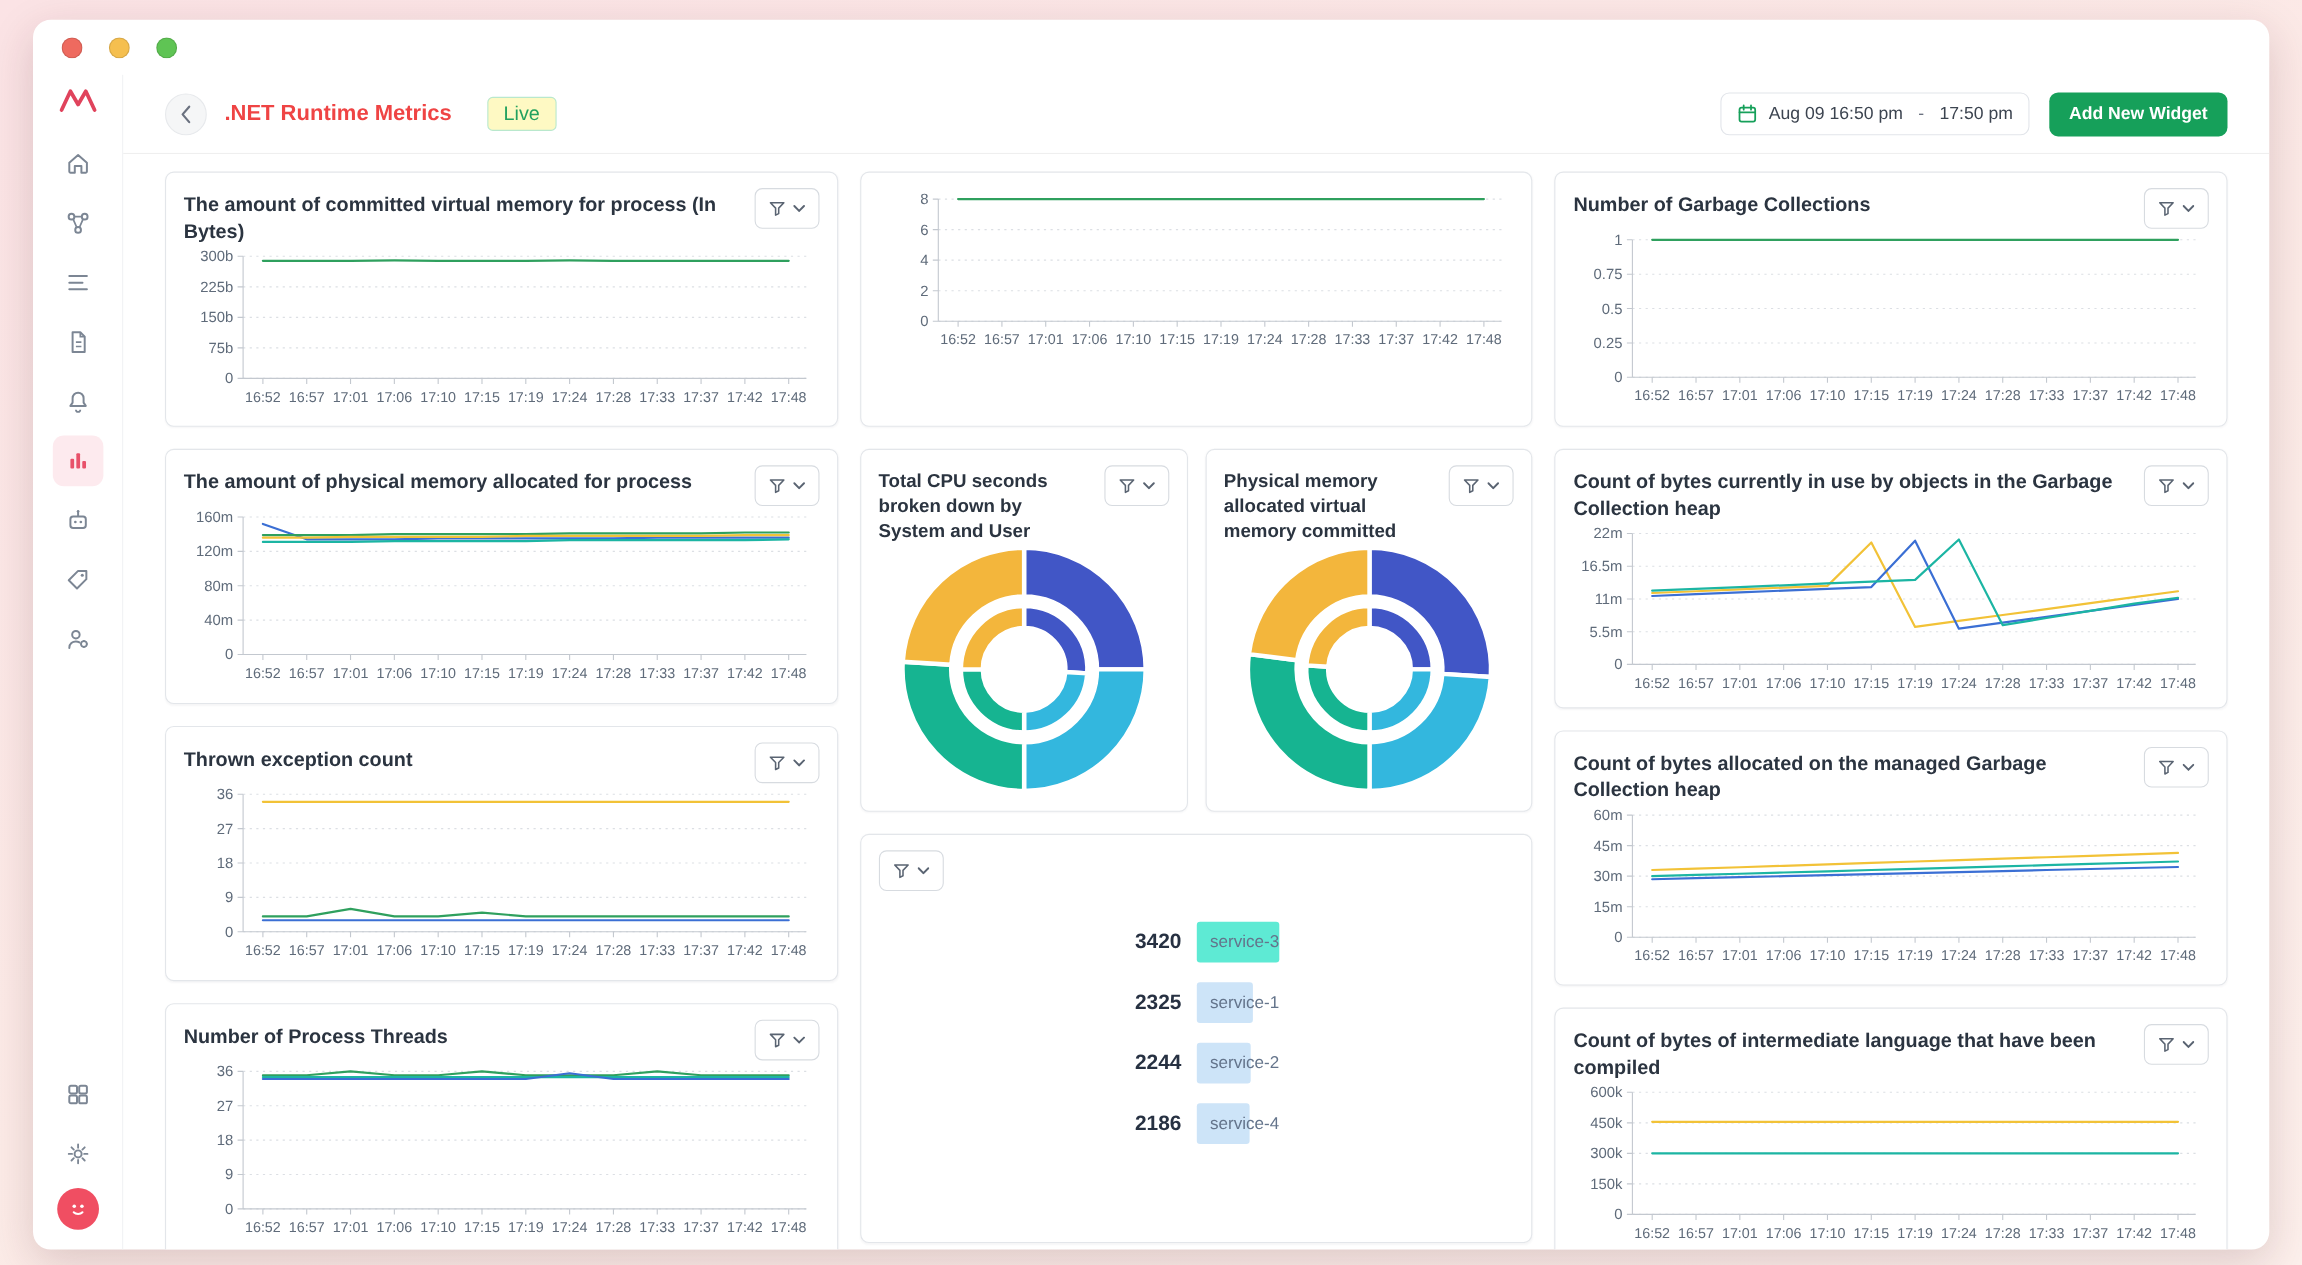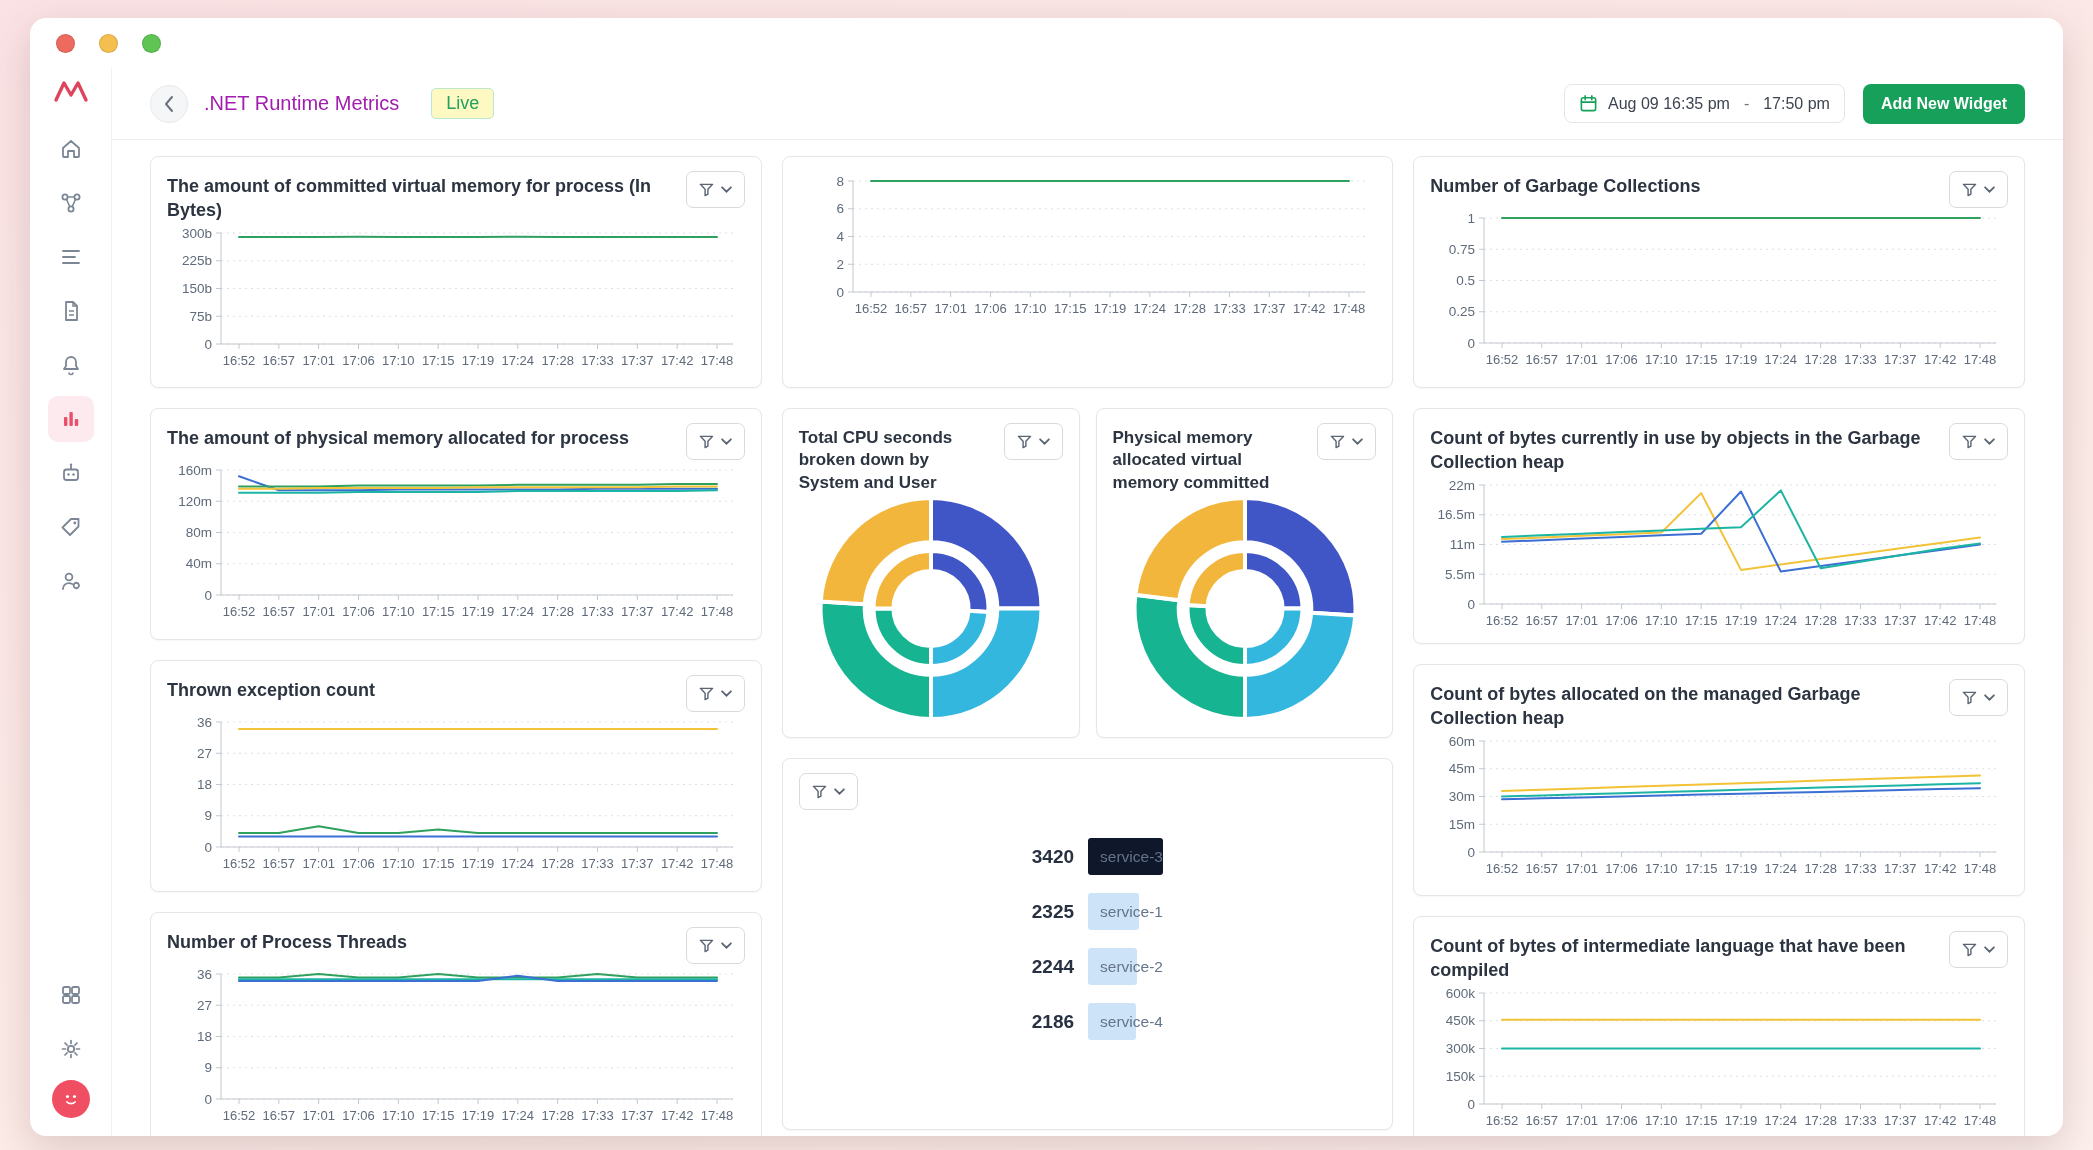--- a/index.html
+++ b/index.html
@@ -42,21 +42,21 @@
   
   .main { flex:1; display:flex; flex-direction:column; min-width:0; }
   .header {
     height:72px; flex:0 0 72px; display:flex; align-items:center;
     padding:0 38px; border-bottom:1px solid #efefef;
   }
   .back-btn {
     width:38px; height:38px; border-radius:50%; background:#f5f6f7; border:1px solid #e7e9ec;
     display:flex; align-items:center; justify-content:center; cursor:pointer; margin-right:16px;
   }
-  .page-title { font-size:20px; font-weight:400; color:#a21caf; }
+  .page-title { font-size:20px; font-weight:700; color:#ef4444; }
   .live-badge {
     margin-left:32px; background:#fef9c3; color:#22a15f; border:1px solid #b9e8cd;
     font-size:18px; padding:4px 14px; border-radius:5px;
   }
   .header-right { margin-left:auto; display:flex; align-items:center; gap:18px; }
   .date-range {
     display:flex; align-items:center; gap:10px; background:#fff;
     border:1px solid #e2e5ea; border-radius:8px; padding:9px 14px; cursor:pointer;
     font-size:16px; color:#3c4450;
   }
@@ -216,21 +216,21 @@
         </button>
         <span class="page-title">.NET Runtime Metrics</span>
         <span class="live-badge">Live</span>
 
         <div class="header-right">
           <div class="date-range">
             <svg width="19" height="19" viewBox="0 0 20 20">
               <rect x="2.5" y="4" width="15" height="13.5" rx="2" fill="none" stroke="#16a05a" stroke-width="1.7"></rect>
               <path d="M6.5 2 v4 M13.5 2 v4 M2.5 8.5 h15" stroke="#16a05a" stroke-width="1.7" stroke-linecap="round"></path>
             </svg>
-            <span>Aug 09 16:35 pm</span>
+            <span>Aug 09 16:50 pm</span>
             <span class="date-sep">-</span>
             <span>17:50 pm</span>
           </div>
           <button class="add-widget">Add New Widget</button>
         </div>
       </div>
 
       <div class="content">
 
         <div class="col">
@@ -603,21 +603,21 @@
                   </svg>
                 <svg width="11" height="7" viewBox="0 0 10 6">
                     <path d="M1 1 l4 4 4 -4" fill="none" stroke="#5a6472" stroke-width="1.6" stroke-linecap="round"></path>
                   </svg>
               </button>
             </div>
             <div class="bars-box">
     <div class="bar-row">
       <span class="bar-val">3420</span>
       <div class="bar-track">
-        <div class="bar" style="width:100.0%;background:#0f172a">
+        <div class="bar" style="width:100.0%;background:#5eead4">
           <span class="bar-label">service-3</span>
         </div>
       </div>
     </div>
     <div class="bar-row">
       <span class="bar-val">2325</span>
       <div class="bar-track">
         <div class="bar" style="width:68.0%;background:#cde4f8">
           <span class="bar-label">service-1</span>
         </div>

